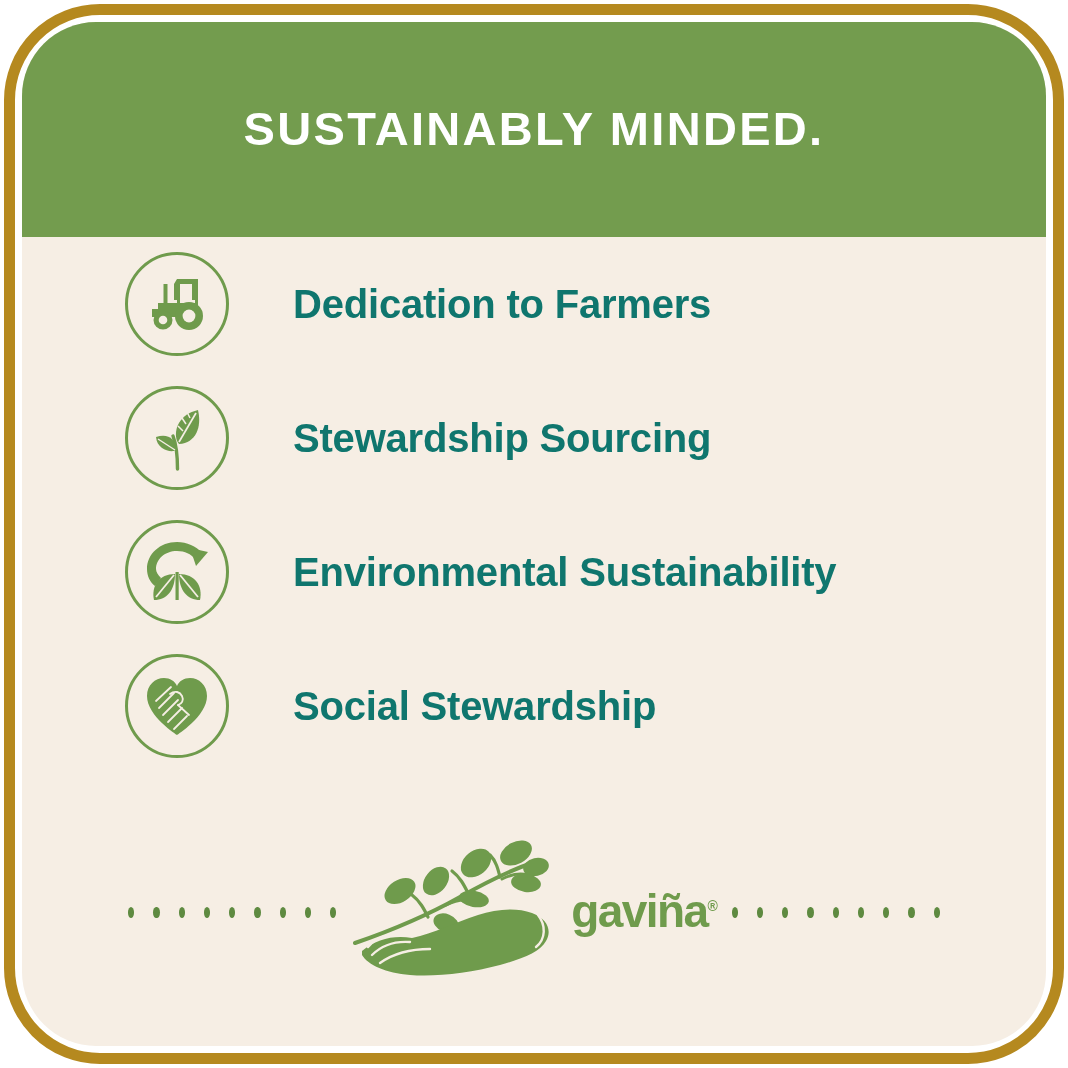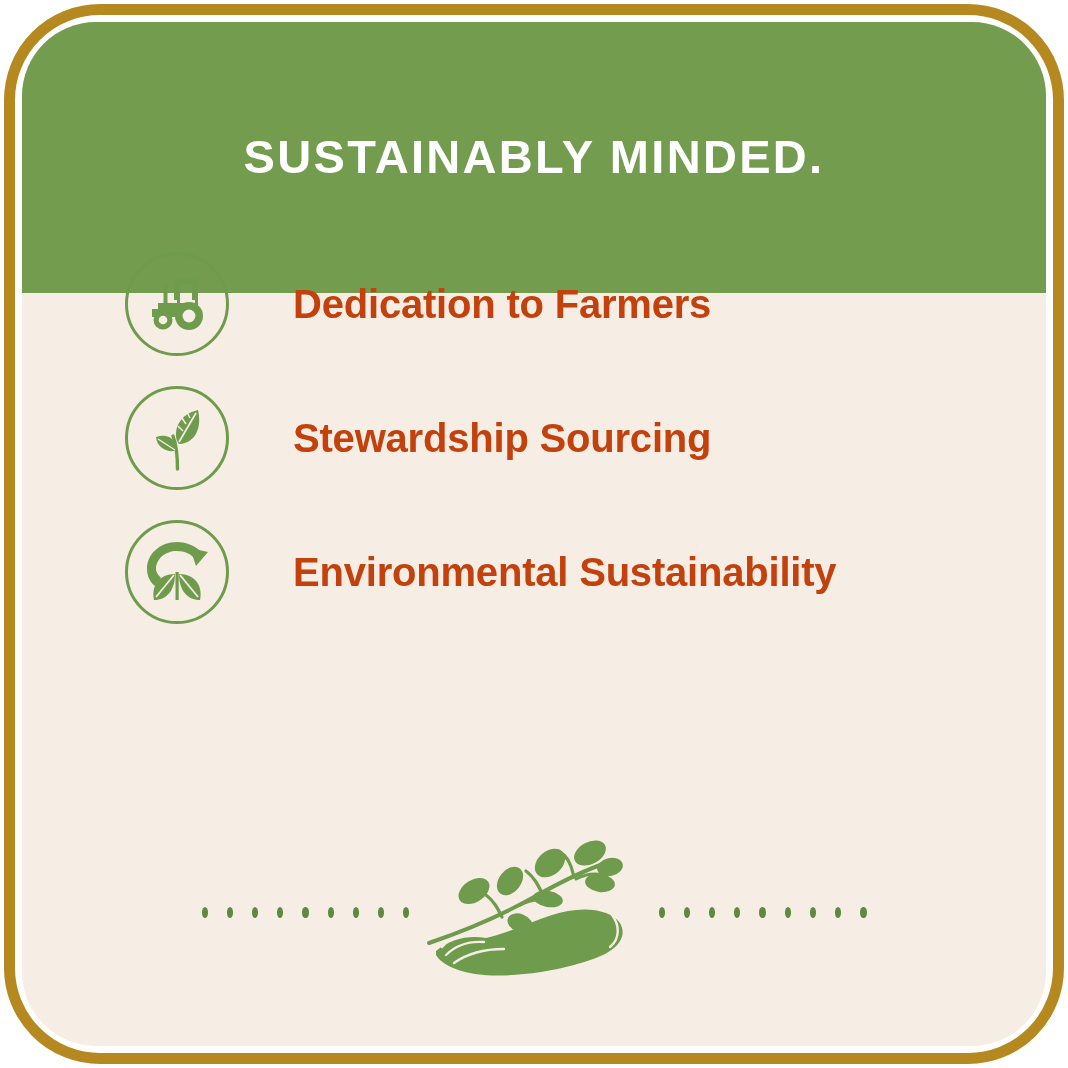--- a/index.html
+++ b/index.html
@@ -45,21 +45,21 @@
     overflow: hidden;
     box-sizing: border-box;
   }
 
   
   .header {
     position: absolute;
     left: 0;
     top: 0;
     width: 100%;
-    height: 271px;
+    height: 215px;
     background: #739c4e;
     display: flex;
     flex-direction: column;
     align-items: center;
     justify-content: center;
   }
   .header-line {
     color: #ffffff;
     font-weight: bold;
     font-size: 47px;
@@ -91,21 +91,21 @@
     border: 3.5px solid #6f9b4c;
     border-radius: 50%;
     display: flex;
     align-items: center;
     justify-content: center;
     box-sizing: border-box;
   }
   .icon-circle svg { display: block; }
   .feature-label {
     margin-left: 64px;
-    color: #c2410c;
+    color: #0f766e;
     font-size: 40px;
     font-weight: bold;
     letter-spacing: -0.2px;
     white-space: nowrap;
     font-family: "Liberation Sans", sans-serif;
   }
 
   
   .footer {
     position: absolute;
@@ -224,20 +224,39 @@
 
             <path d="M37 36 C37 52 45 62 58 62 C61 48 53 36 37 36 Z"></path>
             <path d="M56 59 L38 37" stroke="#f6eee4" stroke-width="1.8" fill="none"></path>
 
             <rect x="33.5" y="34" width="3.2" height="28"></rect>
           </svg>
         </div>
         <div class="feature-label">Environmental Sustainability</div>
       </div>
 
+      <div class="feature-row">
+        <div class="icon-circle">
+          <svg width="66" height="62" viewBox="0 0 66 62" aria-hidden="true">
+            <path d="M33 60 C33 60 3 41 3 21 C3 10 11 3 20 3 C26 3 31 6 33 11 C35 6 40 3 46 3 C55 3 63 10 63 21 C63 41 33 60 33 60 Z" fill="#6f9b4c"></path>
+
+            <g stroke="#f6eee4" stroke-width="1.8" fill="none" stroke-linecap="round">
+              <path d="M12 26 L27 12"></path>
+              <path d="M15 33 L30 18"></path>
+              <path d="M19 40 L34 25"></path>
+              <path d="M24 47 L38 33"></path>
+              <path d="M30 54 L43 41"></path>
+            </g>
+
+            <path d="M26 19 C31 15 36 17 38 21 C40 25 38 29 34 30" stroke="#f6eee4" stroke-width="1.8" fill="none" stroke-linecap="round"></path>
+            <path d="M34 30 L45 40" stroke="#f6eee4" stroke-width="1.8" fill="none" stroke-linecap="round"></path>
+          </svg>
+        </div>
+        <div class="feature-label">Social Stewardship</div>
+      </div>
 
     </div>
 
     <div class="footer">
 
       <div class="dots left">
         <span class="dot"></span>
         <span class="dot"></span>
         <span class="dot"></span>
         <span class="dot"></span>
@@ -277,20 +296,21 @@
                        C36 138 18 130 12 120 Z"></path>
               <path d="M18 112 C26 102 40 98 54 99" stroke="#f6eee4" stroke-width="2.4" fill="none" stroke-linecap="round"></path>
               <path d="M22 120 C32 110 46 106 60 107" stroke="#f6eee4" stroke-width="2.4" fill="none" stroke-linecap="round"></path>
               <path d="M30 128 C44 118 62 114 80 114" stroke="#f6eee4" stroke-width="2.4" fill="none" stroke-linecap="round"></path>
               <path d="M188 80 C196 90 196 104 186 112" stroke="#f6eee4" stroke-width="2.4" fill="none" stroke-linecap="round"></path>
             </g>
           </svg>
         </span>
 
         <span class="logo-type">
+          <span class="logo-word brand"><span>gaviña</span><span class="reg">®</span></span>
         </span>
 
       </div>
 
       <div class="dots right">
         <span class="dot"></span>
         <span class="dot"></span>
         <span class="dot"></span>
         <span class="dot"></span>
         <span class="dot"></span>

